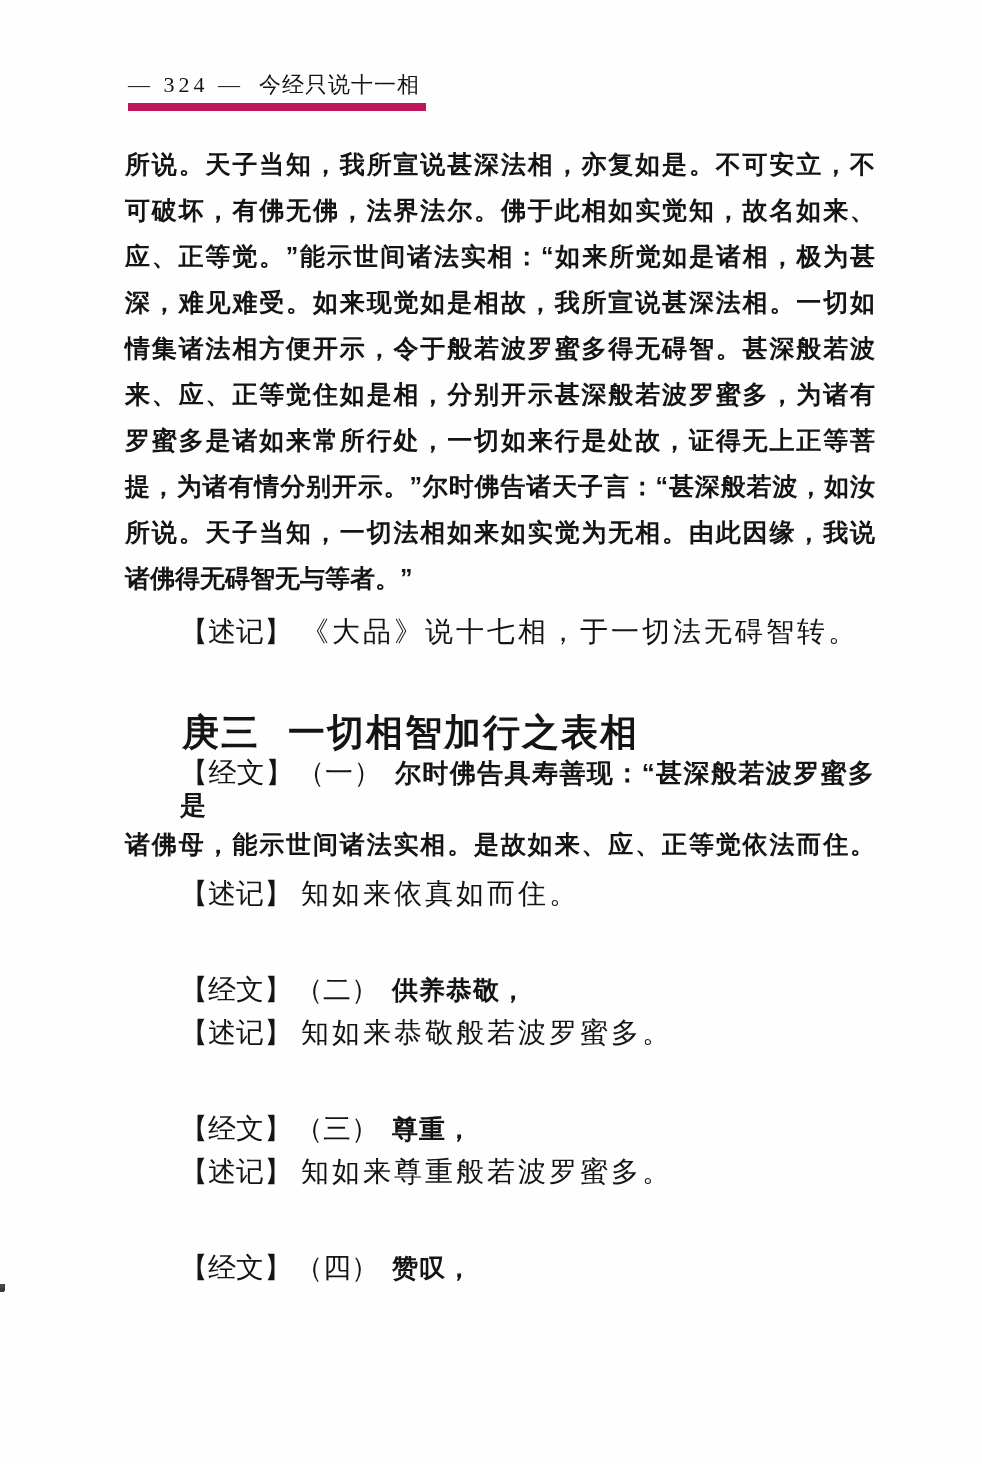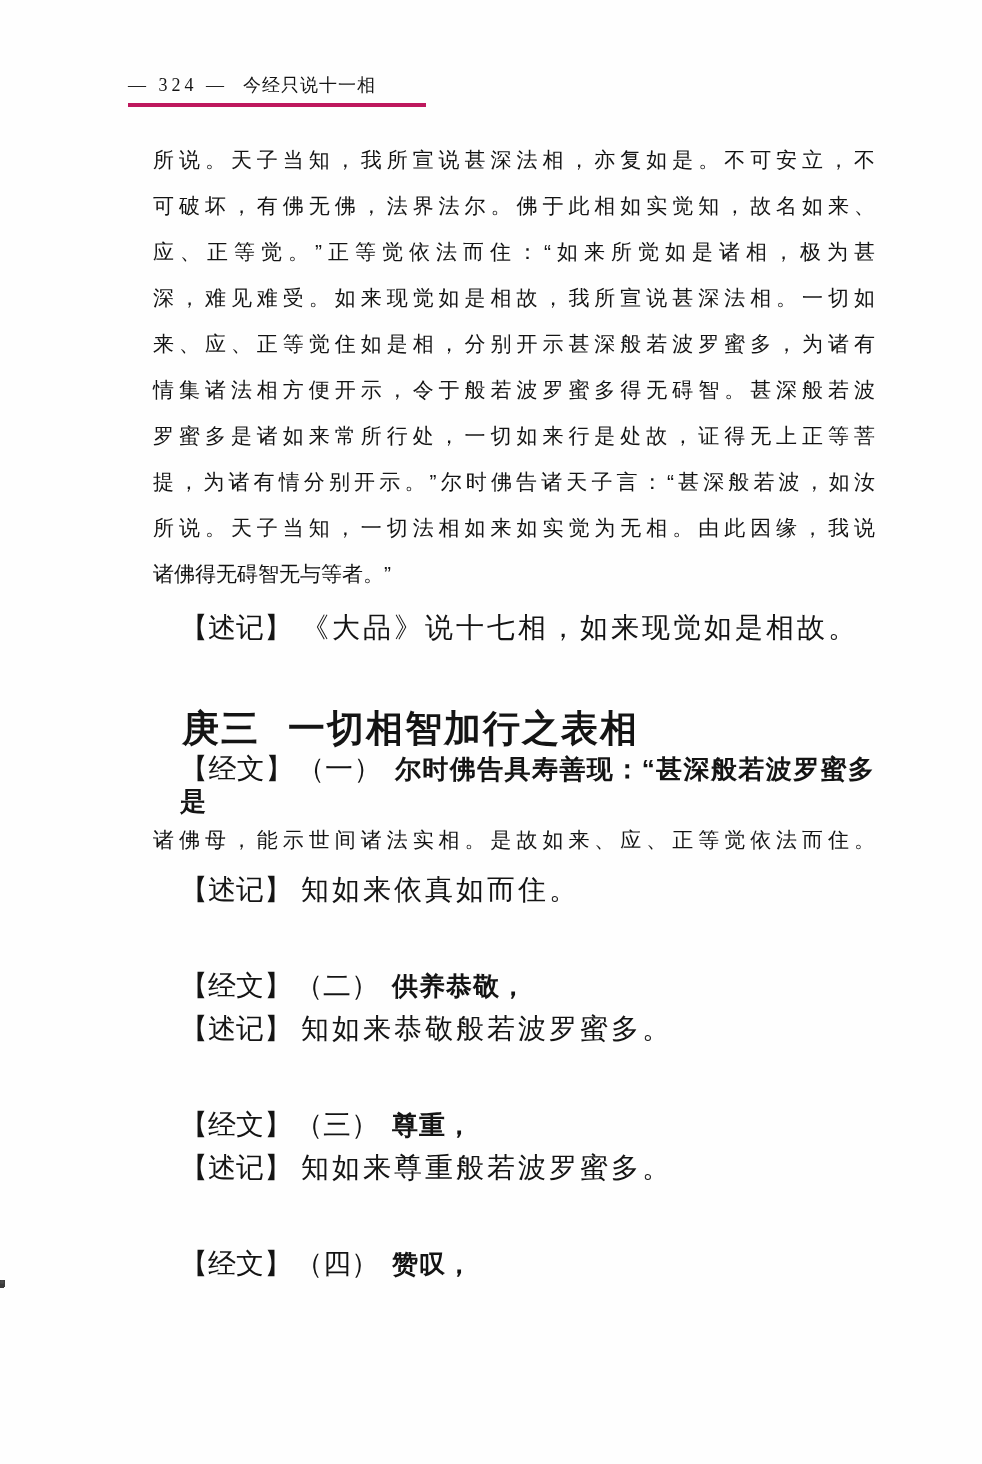--- a/index.html
+++ b/index.html
@@ -10,45 +10,44 @@
     height: 1464px;
     background: #fefefe;
     color: #141414;
     overflow: hidden;
   }
 
   
   .header {
     margin: 72px 0 0 128px;
     width: 298px;
-    border-bottom: 4px solid #be185d;
+    border-bottom: 8px solid #be185d;
     padding-bottom: 5px;
     font-family: "Liberation Serif", "DejaVu Serif", serif;
-    font-size: 18px;
+    font-size: 22px;
     line-height: 26px;
     display: flex;
     align-items: baseline;
     gap: 15px;
     white-space: nowrap;
   }
   .hnum { letter-spacing: 4px; }
   .htitle { letter-spacing: 1px; }
 
   .content { margin-left: 125px; width: 750px; }
 
   
   .jl {
     font-family: "Liberation Sans", "DejaVu Sans", sans-serif;
-    font-weight: 400;
-    font-size: 21px;
+    font-weight: 700;
+    font-size: 25px;
     line-height: 46px;
     text-align: justify;
     text-align-last: justify;
     text-justify: inter-character;
-    margin-left: 28px;
   }
   .jl.last { text-align-last: left; }
   .sutra { margin-top: 30px; }
 
   
   .shuji {
     font-family: "Liberation Serif", "DejaVu Serif", serif;
     font-size: 28px;
     line-height: 46px;
     padding-left: 55px;
@@ -106,31 +105,31 @@
   <div class="header">
     <span class="hnum">— 324 —</span>
     <span class="htitle">今经只说十一相</span>
   </div>
 
   <div class="content">
 
     <div class="sutra">
       <div class="jl">所说。天子当知，我所宣说甚深法相，亦复如是。不可安立，不</div>
       <div class="jl">可破坏，有佛无佛，法界法尔。佛于此相如实觉知，故名如来、</div>
-      <div class="jl">应、正等觉。”正等觉依法而住：“如来所觉如是诸相，极为甚</div>
+      <div class="jl">应、正等觉。”能示世间诸法实相：“如来所觉如是诸相，极为甚</div>
       <div class="jl">深，难见难受。如来现觉如是相故，我所宣说甚深法相。一切如</div>
+      <div class="jl">情集诸法相方便开示，令于般若波罗蜜多得无碍智。甚深般若波</div>
       <div class="jl">来、应、正等觉住如是相，分别开示甚深般若波罗蜜多，为诸有</div>
-      <div class="jl">情集诸法相方便开示，令于般若波罗蜜多得无碍智。甚深般若波</div>
       <div class="jl">罗蜜多是诸如来常所行处，一切如来行是处故，证得无上正等菩</div>
       <div class="jl">提，为诸有情分别开示。”尔时佛告诸天子言：“甚深般若波，如汝</div>
       <div class="jl">所说。天子当知，一切法相如来如实觉为无相。由此因缘，我说</div>
       <div class="jl last">诸佛得无碍智无与等者。”</div>
     </div>
 
-    <div class="shuji mt-dp"><span>【述记】</span><span class="stext">《大品》说十七相，如来现觉如是相故。</span></div>
+    <div class="shuji mt-dp"><span>【述记】</span><span class="stext">《大品》说十七相，于一切法无碍智转。</span></div>
 
     <div class="heading mt-h"><span>庚三</span><span class="ht">一切相智加行之表相</span></div>
 
     <div class="jw justify"><span>【经文】</span><span class="num">（一）</span><span class="jtext">尔时佛告具寿善现：“甚深般若波罗蜜多是</span></div>
     <div class="jl">诸佛母，能示世间诸法实相。是故如来、应、正等觉依法而住。</div>
 
     <div class="shuji mt-xs"><span>【述记】</span><span class="stext">知如来依真如而住。</span></div>
 
     <div class="jw mt-sec"><span>【经文】</span><span class="num">（二）</span><span class="jtext">供养恭敬，</span></div>
     <div class="shuji mt-xs"><span>【述记】</span><span class="stext">知如来恭敬般若波罗蜜多。</span></div>

